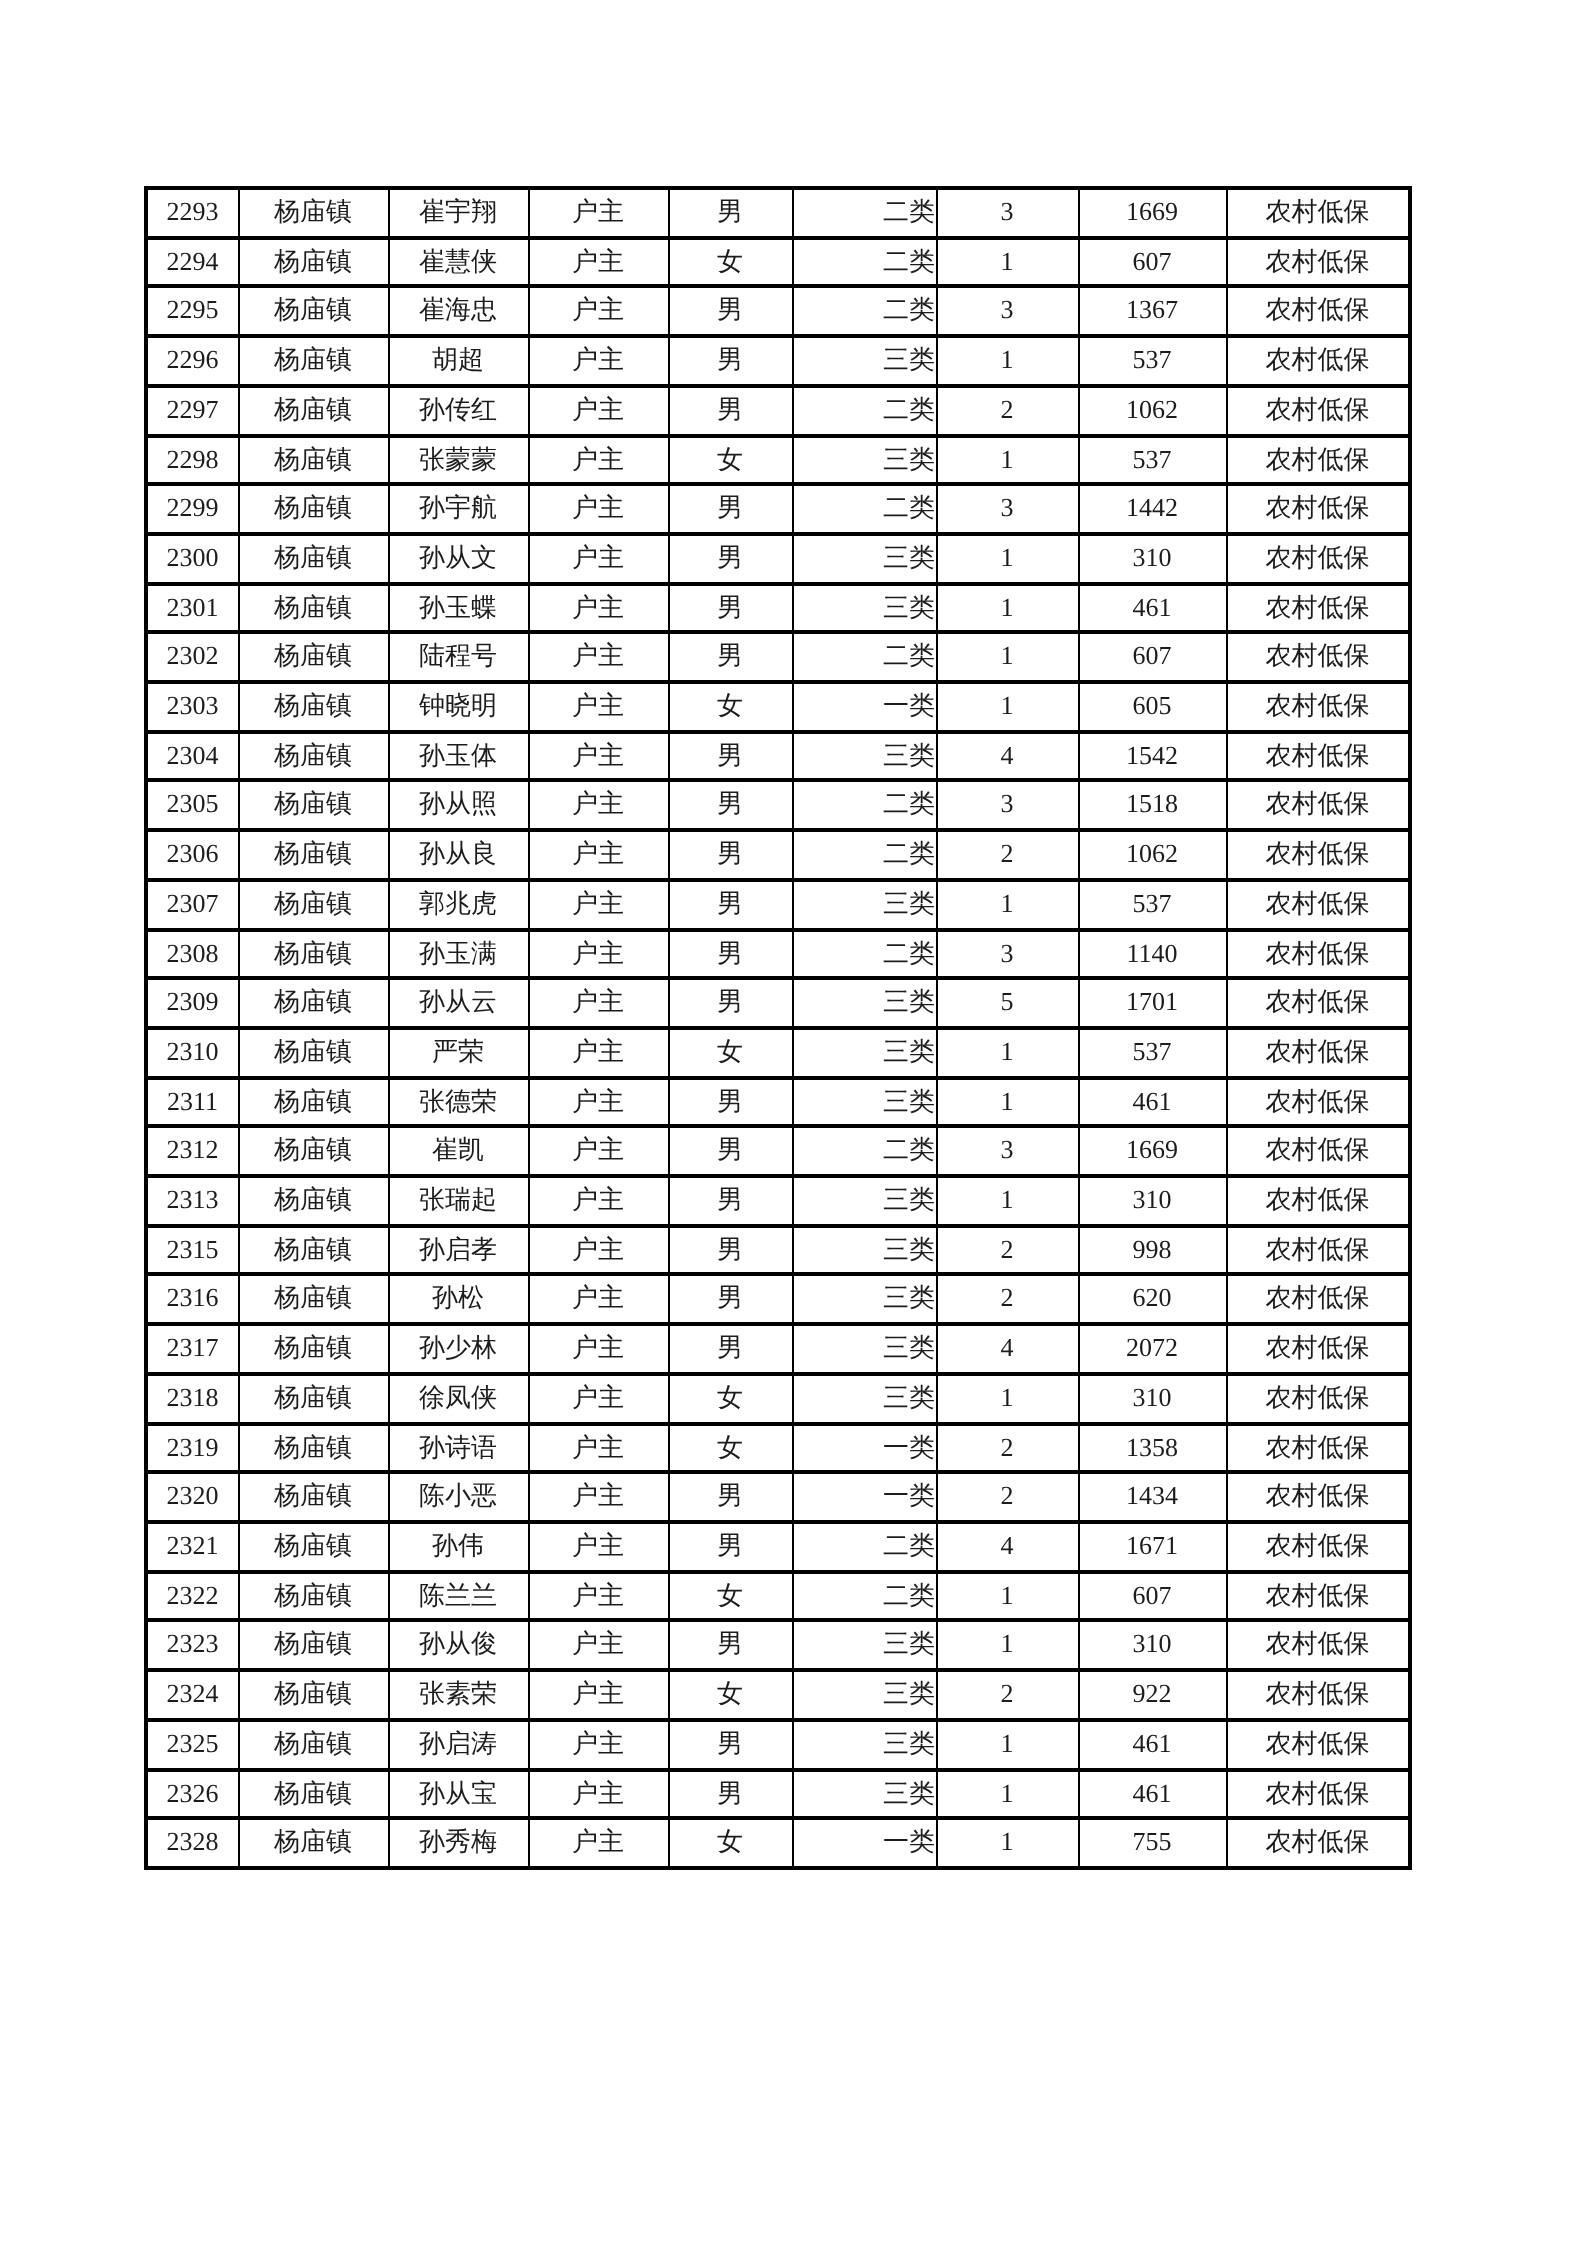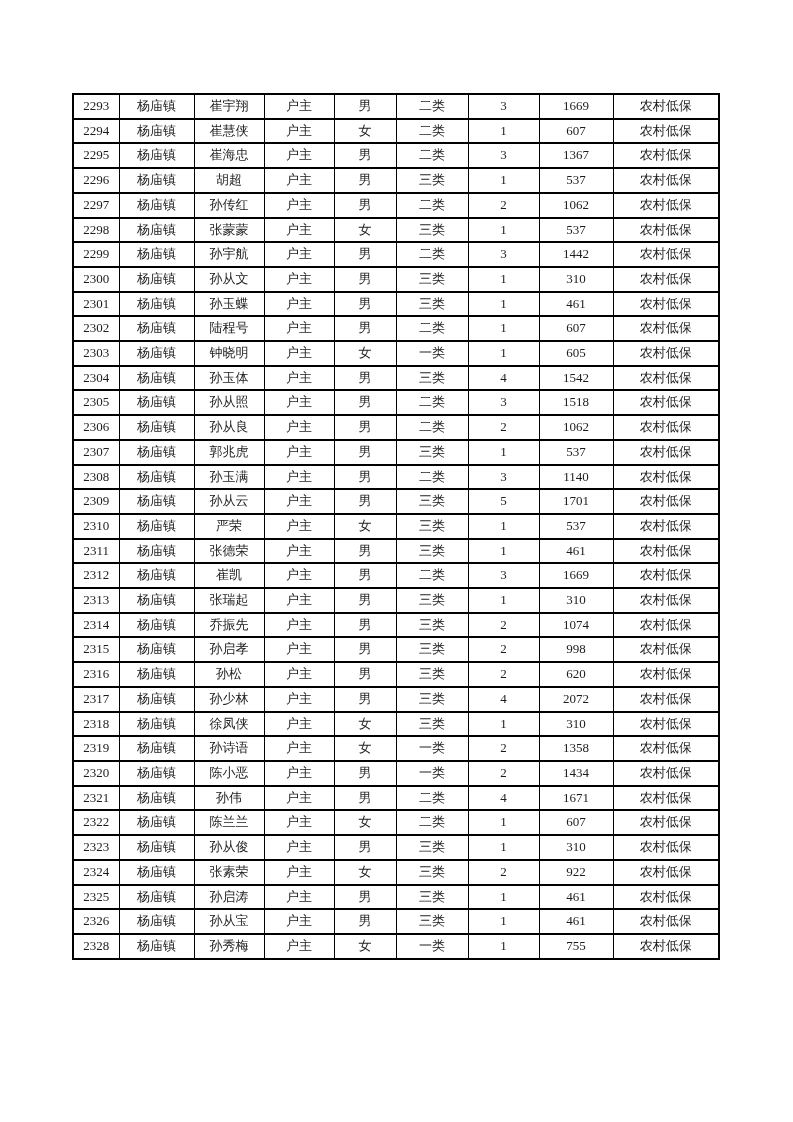--- a/index.html
+++ b/index.html
@@ -34,24 +34,24 @@
     vertical-align: middle;
     font-size: 13px;
     white-space: nowrap;
     overflow: hidden;
   }
   table.roster td:nth-child(1) { width: 46px; }
   table.roster td:nth-child(2) { width: 75px; }
   table.roster td:nth-child(3) { width: 70px; }
   table.roster td:nth-child(4) { width: 70px; }
   table.roster td:nth-child(5) { width: 62px; }
-  table.roster td:nth-child(6) { width: 72px; }
+  table.roster td:nth-child(6) { width: 72px; text-align: right; }
   table.roster td:nth-child(7) { width: 71px; }
   table.roster td:nth-child(8) { width: 74px; }
-  table.roster td:nth-child(9) { width: 106px; font-family: Liberation Serif, serif; }
+  table.roster td:nth-child(9) { width: 92px; font-family: Liberation Serif, serif; }
 </style>
 </head>
 <body>
 
 <div class="page">
   <table class="roster">
     <tbody>
         <tr>
           <td>2293</td>
           <td>杨庙镇</td>
@@ -277,31 +277,20 @@
           <td>杨庙镇</td>
           <td>张瑞起</td>
           <td>户主</td>
           <td>男</td>
           <td>三类</td>
           <td>1</td>
           <td>310</td>
           <td>农村低保</td>
         </tr>
         <tr>
-          <td>2314</td>
-          <td>杨庙镇</td>
-          <td>乔振先</td>
-          <td>户主</td>
-          <td>男</td>
-          <td>三类</td>
-          <td>2</td>
-          <td>1074</td>
-          <td>农村低保</td>
-        </tr>
-        <tr>
           <td>2315</td>
           <td>杨庙镇</td>
           <td>孙启孝</td>
           <td>户主</td>
           <td>男</td>
           <td>三类</td>
           <td>2</td>
           <td>998</td>
           <td>农村低保</td>
         </tr>

